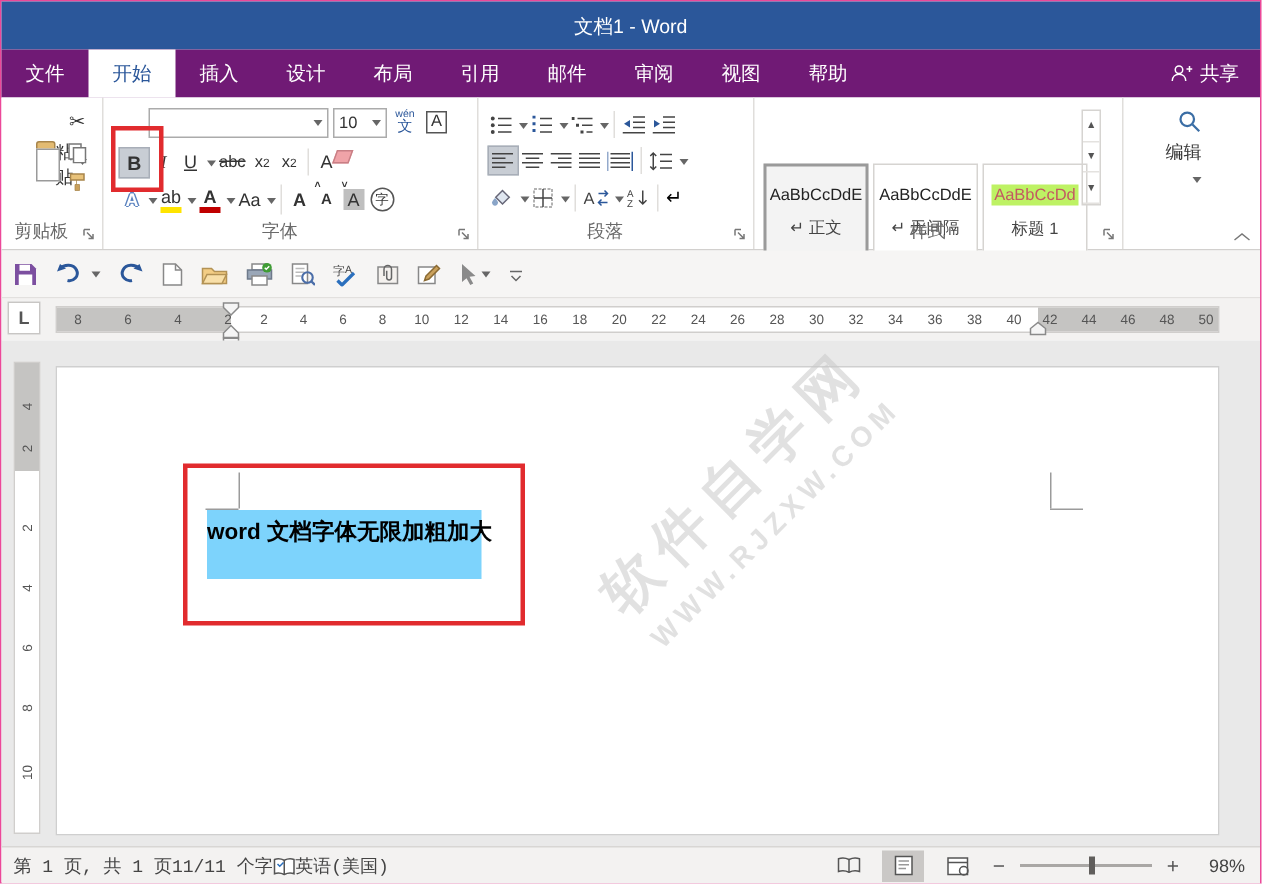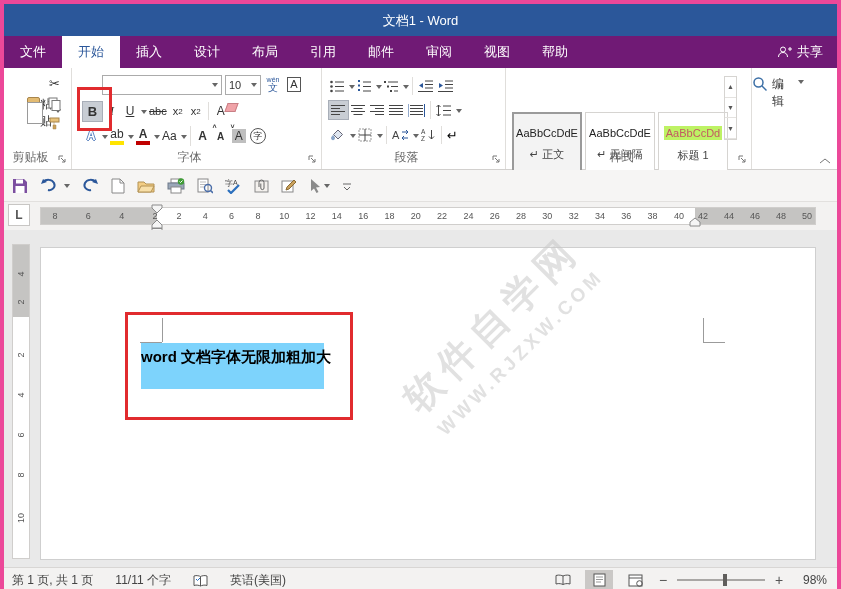--- a/index.html
+++ b/index.html
@@ -1,18 +1,18 @@
 <!DOCTYPE html>
 <html><head>
 <meta charset="utf-8">
 <style>
   * { margin:0; padding:0; box-sizing:border-box; }
   html,body { width:841px; height:589px; }
   body { font-family:"Liberation Sans","DejaVu Sans",sans-serif; font-size:13px; overflow:hidden; }
-  .win { position:relative; width:841px; height:589px; background:#fff; border:4px solid #ec4899; }
+  .win { position:relative; width:841px; height:589px; background:#fff; border:1px solid #ec4899; }
 
   
   .titlebar { position:absolute; left:0; top:0; width:100%; height:32px; background:#2b579a; color:#fff; }
   .title-text { position:absolute; left:0; right:0; top:8px; text-align:center; font-size:13px; color:#fff; }
   .tb-right { position:absolute; right:6px; top:0; height:32px; display:flex; align-items:center; gap:26px; }
   .login-btn { background:#fff; color:#1e3c6e; font-size:12px; padding:2px 10px; cursor:default; }
   .tb-ico { width:26px; height:20px; display:flex; align-items:center; justify-content:center; color:#fff; font-size:13px; }
 
   
   .tabrow { position:absolute; left:0; top:32px; width:100%; height:32px; background:#701a75; display:flex; align-items:stretch; color:#fff; }
@@ -84,21 +84,21 @@
   .scard { width:70px; height:64px; border:1px solid #d6d4d1; background:#fff; display:flex; flex-direction:column; align-items:center; justify-content:center; gap:8px; cursor:default; }
   .scard.sel { border:2px solid #9a9a9a; background:#f3f3f3; }
   .scard .prev { font-size:11px; color:#222; white-space:nowrap; overflow:hidden; max-width:66px; }
   .scard .prev.heading { background:#bef264; color:#c25a62; font-weight:normal; padding:1px 2px; }
   .scard .sname { font-size:11px; color:#444; white-space:nowrap; }
   .style-scroll { position:absolute; right:14px; top:8px; width:13px; height:64px; display:flex; flex-direction:column; border:1px solid #d6d4d1; }
   .style-scroll div { flex:1; display:flex; align-items:center; justify-content:center; font-size:7px; color:#555; border-bottom:1px solid #e4e2df; }
 
   
   .g-edit { width:52px; border-right:none; }
-  .edit-stack { position:absolute; left:0; right:0; top:8px; display:flex; flex-direction:row; align-items:flex-start; gap:4px; }
+  .edit-stack { position:absolute; left:0; right:0; top:8px; display:flex; flex-direction:column; align-items:flex-end; gap:4px; }
   .edit-lbl { font-size:12px; color:#333; }
   .collapse-area { position:absolute; right:6px; bottom:4px; }
 
   
   .qat { position:absolute; left:0; top:166px; width:100%; height:32px; background:#f6f5f4; border-bottom:1px solid #e2e0de; display:flex; align-items:center; gap:12px; padding-left:8px; }
   .qbtn { display:flex; align-items:center; }
 
   
   .rulerrow { position:absolute; left:0; top:198px; width:100%; height:28px; background:#f3f2f1; }
   .tabsel { position:absolute; left:4px; top:2px; width:22px; height:22px; background:#fff; border:1px solid #c8c6c4; display:flex; align-items:center; justify-content:center; font-size:12px; color:#555; font-weight:bold; }
@@ -121,21 +121,21 @@
   .sel-text { font-weight:bold; font-size:15px; color:#000; white-space:nowrap; }
   .anno { position:absolute; border:3px solid #e12b2e; background:transparent; }
   .anno-doc { left:84px; top:64px; width:228px; height:108px; }
   .anno-bold { left:73px; top:83px; width:35px; height:44px; z-index:50; }
   .watermark { position:absolute; left:300px; top:-55px; width:320px; height:280px; transform:rotate(-45deg); display:flex; flex-direction:column; align-items:center; justify-content:center; gap:4px; color:#c9c9c9; opacity:.55; pointer-events:none; }
   .wm1 { font-size:38px; letter-spacing:8px; font-weight:bold; }
   .wm2 { font-size:19px; letter-spacing:4px; font-weight:bold; }
 
   
   .statusbar { position:absolute; left:0; top:563px; width:100%; height:25px; background:#f3f2f1; border-top:1px solid #d8d6d4; display:flex; align-items:center; font-size:12px; color:#444; }
-  .sb-left { display:flex; align-items:center; gap:22px; padding-left:8px; }
+  .sb-left { display:flex; align-items:center; padding-left:8px;font-family:Liberation Mono, monospace; }
   .sb-right { margin-left:auto; display:flex; align-items:center; gap:8px; padding-right:10px; }
   .viewbtn { width:28px; height:21px; display:flex; align-items:center; justify-content:center; }
   .viewbtn.sel { background:#cac8c6; }
   .zoomtrack { position:relative; width:88px; height:2px; background:#a9a7a5; }
   .zoomthumb { position:absolute; left:46px; top:-5px; width:4px; height:12px; background:#605e5c; }
   .zoomsign { font-size:14px; color:#555; width:12px; text-align:center; }
   .zoomlvl { width:34px; text-align:right; }
 
   svg { display:block; }
 </style>

